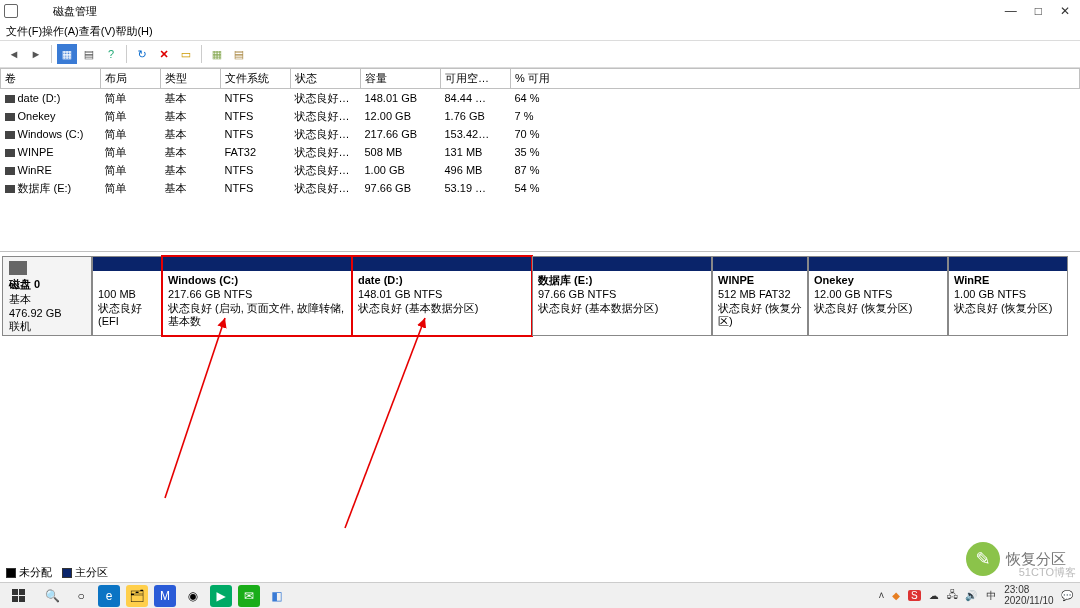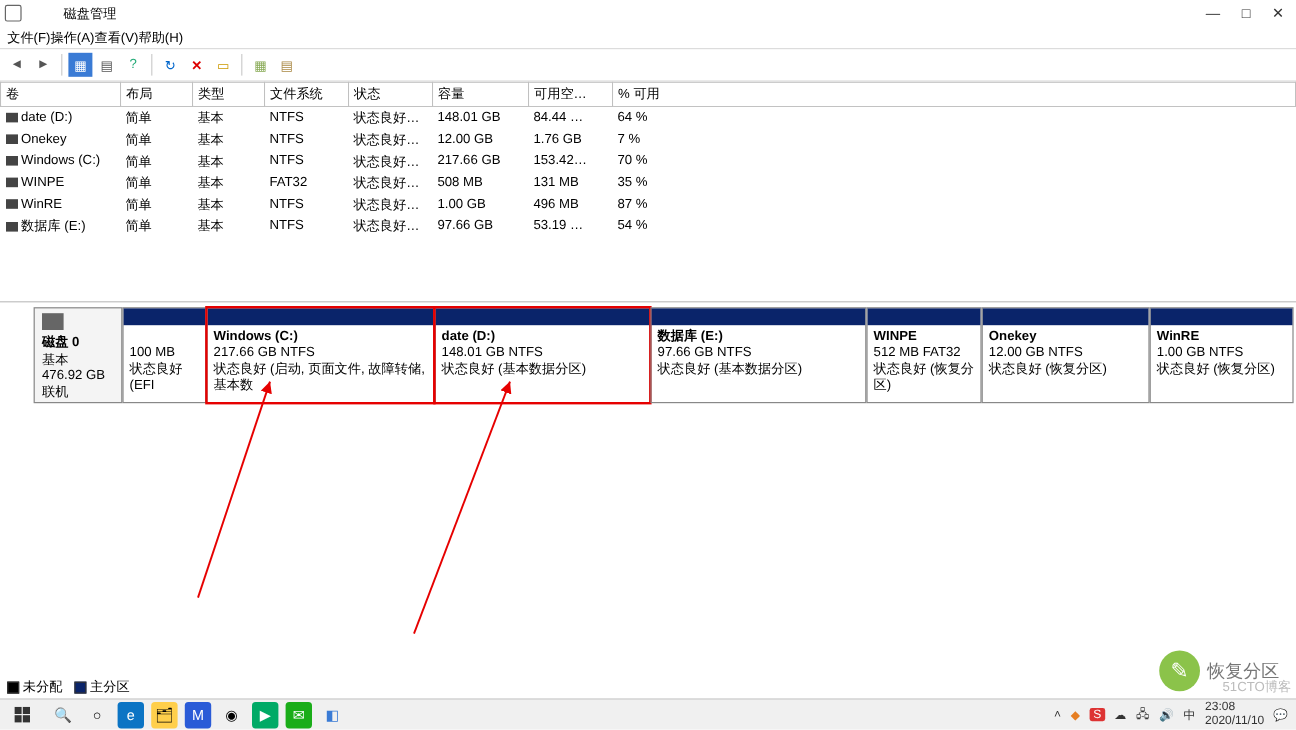--- a/index.html
+++ b/index.html
@@ -14,21 +14,21 @@
 .tbtn { width:20px; height:20px; border:1px solid transparent; display:flex; align-items:center; justify-content:center; font-size:11px; color:#555;}
 .tsep { width:1px; height:18px; background:#ccc; margin:0 3px; }
 .upper { height:184px; overflow:auto; border-bottom:1px solid #c0c0c0; }
 table.vol { width:100%; border-collapse:collapse; font-size:11px; }
 table.vol th { text-align:left; padding:2px 4px; border:1px solid #c0c0c0; background:#fff; font-weight:normal; position:sticky; top:0; }
 table.vol td { padding:1.5px 4px; white-space:nowrap; }
 table.vol tr.selrow td { background:#cde8ff; }
 .volico { display:inline-block; width:10px; height:8px; background:#444; margin-right:3px; vertical-align:middle; }
 .diskarea { height:330px; overflow:auto; padding:4px 2px; }
 .diskrow { display:flex; align-items:stretch; height:80px; }
-.dlabel { width:90px; border:1px solid #888; background:#f4f4f4; padding:4px 6px; font-size:11px;margin-left:26px; }
+.dlabel { width:90px; border:1px solid #888; background:#f4f4f4; padding:4px 6px; font-size:11px; }
 .dlabel b { font-size:11px; }
 .parts { flex:1; display:flex; gap:0; }
 .pwrap { position:relative; border:1px solid #888; display:flex; flex-direction:column; }
 .pbar { height:14px; background:#0a246a; }
 .pbody { flex:1; padding:3px 5px; font-size:11px; line-height:1.25; overflow:hidden; }
 .redbox { outline:2px solid #e60000; outline-offset:-1px; }
 .legend { position:absolute; left:6px; bottom:28px; font-size:11px; display:flex; gap:10px; align-items:center; }
 .lg { width:10px; height:10px; display:inline-block; border:1px solid #333; margin-right:3px; vertical-align:middle;}
 .lg.black{ background:#000;} .lg.blue{ background:#0a246a;}
 .footer { position:absolute; left:0; right:0; bottom:0; height:26px; background:#f0f0f0; border-top:1px solid #ccc; display:flex; align-items:center; }

